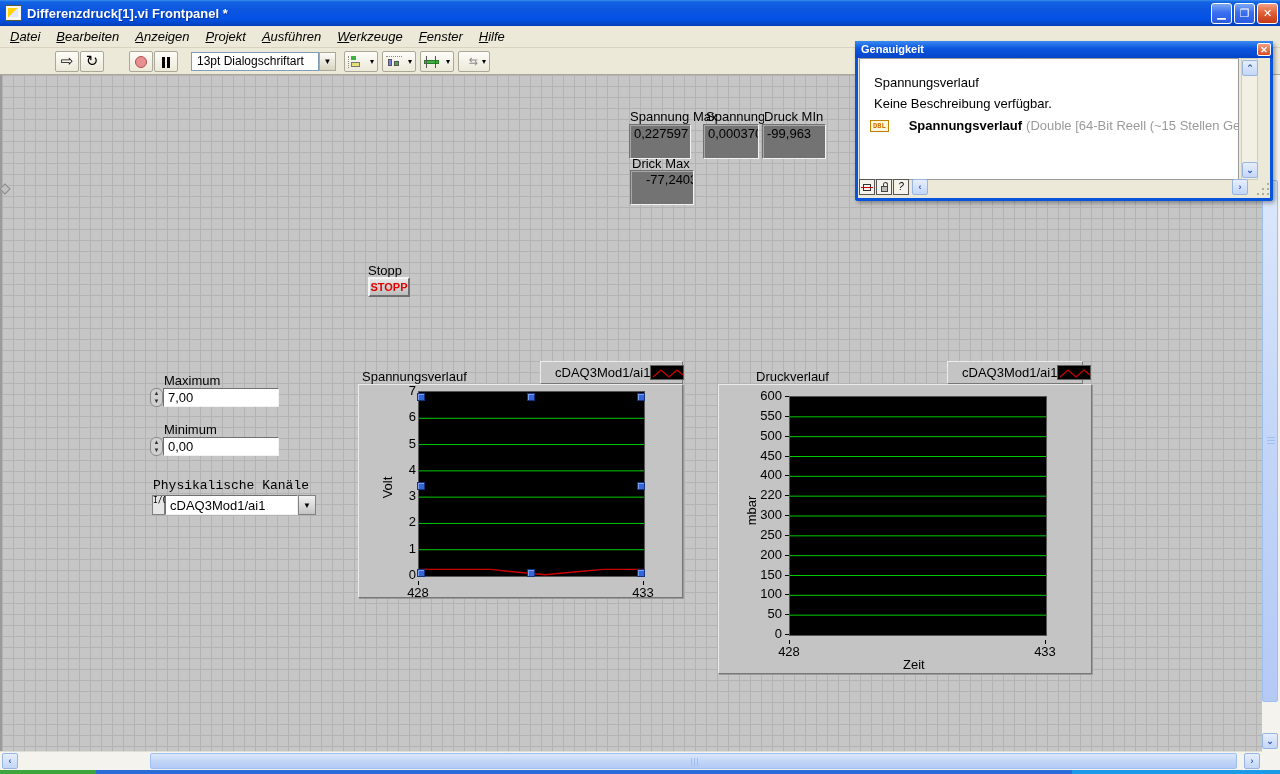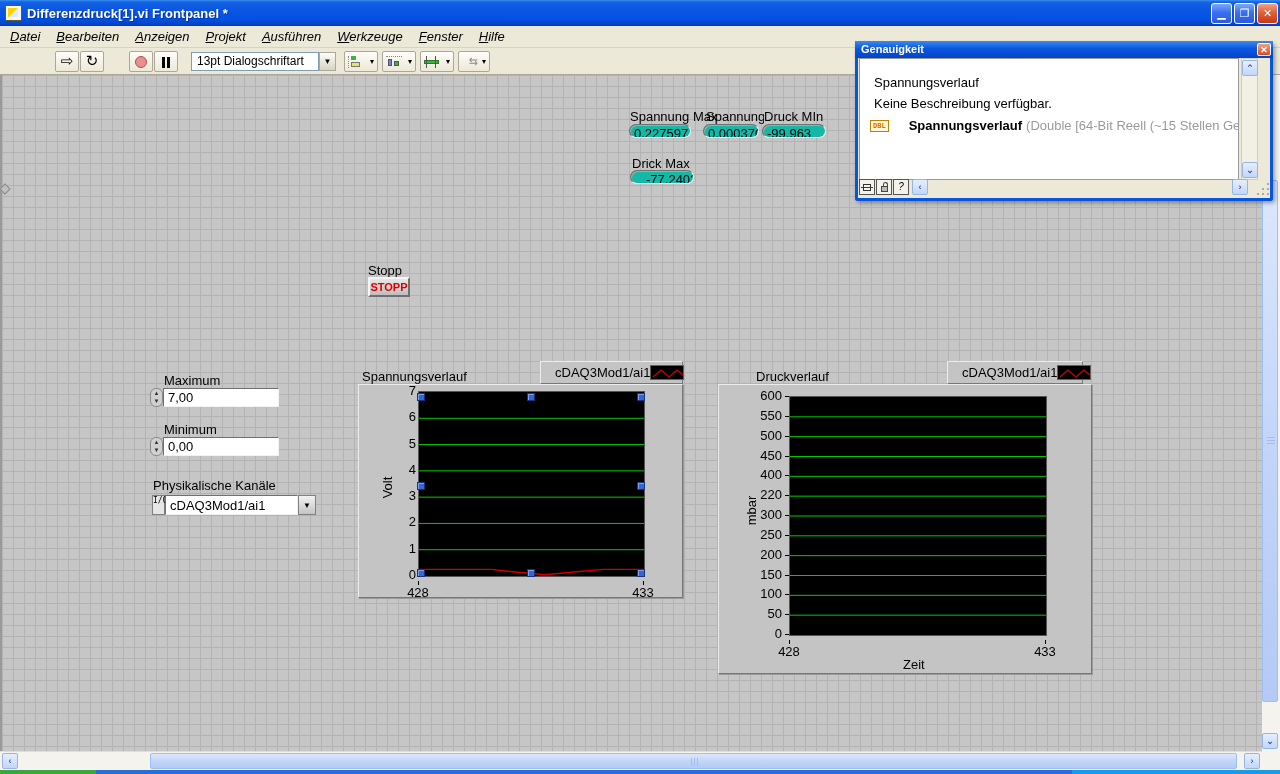--- a/index.html
+++ b/index.html
@@ -44,23 +44,23 @@
   .dd-glyph { position:absolute; left:3px; top:4px; width:16px; height:12px; }
 
   
   .panel { left:0; top:75px; width:1262px; height:676px;
     background-color:#c6c6c6;
     background-image:linear-gradient(#b3b3b3 1px, transparent 1px), linear-gradient(90deg,#b3b3b3 1px, transparent 1px);
     background-size:11px 11px; border-left:2px solid #9a9a9a; }
   .origin-marker { left:1px; top:185px; width:8px; height:8px; background:#c0c0c0; border:1px solid #8a8a8a; transform:rotate(45deg); }
 
   .lv-label { position:absolute; color:#000; white-space:nowrap; font-size:13px; }
-  .lv-ind { position:absolute; height:14px; background:#14b8a6; border-top:1px solid #707070; border-left:1px solid #707070;
+  .lv-ind { position:absolute; height:35px; background:#737373; border-top:1px solid #707070; border-left:1px solid #707070;
     border-bottom:1px solid #f2f2f2; border-right:1px solid #f2f2f2; box-shadow:inset 1px 1px 0 #a8a8a8;
-    padding:1px 0 0 4px; white-space:nowrap; overflow:hidden; font-size:13px;border-radius:7px; }
+    padding:1px 0 0 4px; white-space:nowrap; overflow:hidden; font-size:13px; }
   .clip60 { width:62px; } .clip54 { width:56px; }
 
   .stop-btn { position:absolute; width:42px; height:20px; background:linear-gradient(180deg,#e8e8e8,#bdbdbd);
     border-top:2px solid #f5f5f5; border-left:2px solid #f5f5f5; border-bottom:2px solid #6f6f6f; border-right:2px solid #6f6f6f;
     color:#e00000; font-weight:bold; font-size:11px; text-align:center; line-height:16px; letter-spacing:0px; }
 
   .num-field { position:absolute; height:19px; background:#fff; border-top:1px solid #707070; border-left:1px solid #707070;
     border-bottom:1px solid #f2f2f2; border-right:1px solid #f2f2f2; padding:1px 0 0 4px; font-size:13px; }
   .spinner { position:absolute; width:13px; height:19px; background:#d0d0d0; border:1px solid #8a8a8a; border-radius:6px;
     font-size:6px; color:#303030; text-align:center; line-height:8px; }
@@ -201,21 +201,21 @@
 <div class="stop-btn" style="left:368px;top:277px;">STOPP</div>
 
 <div class="lv-label" style="left:164px;top:373px;">Maximum</div>
 <div class="spinner" style="left:150px;top:388px;">▲<br>▼</div>
 <div class="num-field" style="left:163px;top:388px;width:116px;">7,00</div>
 
 <div class="lv-label" style="left:164px;top:422px;">Minimum</div>
 <div class="spinner" style="left:150px;top:437px;">▲<br>▼</div>
 <div class="num-field" style="left:163px;top:437px;width:116px;">0,00</div>
 
-<div class="lv-label" style="left:153px;top:478px;">Physikalische Kanäle</div>
+<div class="lv-label" style="left:153px;top:478px;font-family:Liberation Mono, monospace;">Physikalische Kanäle</div>
 <div class="combo-glyph" style="left:152px;top:495px;">I/O</div>
 <div class="combo-field" style="left:165px;top:495px;width:133px;">cDAQ3Mod1/ai1</div>
 <div class="combo-arrow" style="left:298px;top:495px;">▼</div>
 
 <div class="lv-label" style="left:362px;top:369px;">Spannungsverlauf</div>
 <div class="legend" style="left:540px;top:361px;width:143px;">
   <span class="legend-text">cDAQ3Mod1/ai1</span>
   <span class="legend-icon">
     <svg width="34" height="15">
         <polyline points="2,11 10,4 18,11 26,4 32,9" fill="none" stroke="#cc0000" stroke-width="1.3"></polyline>

